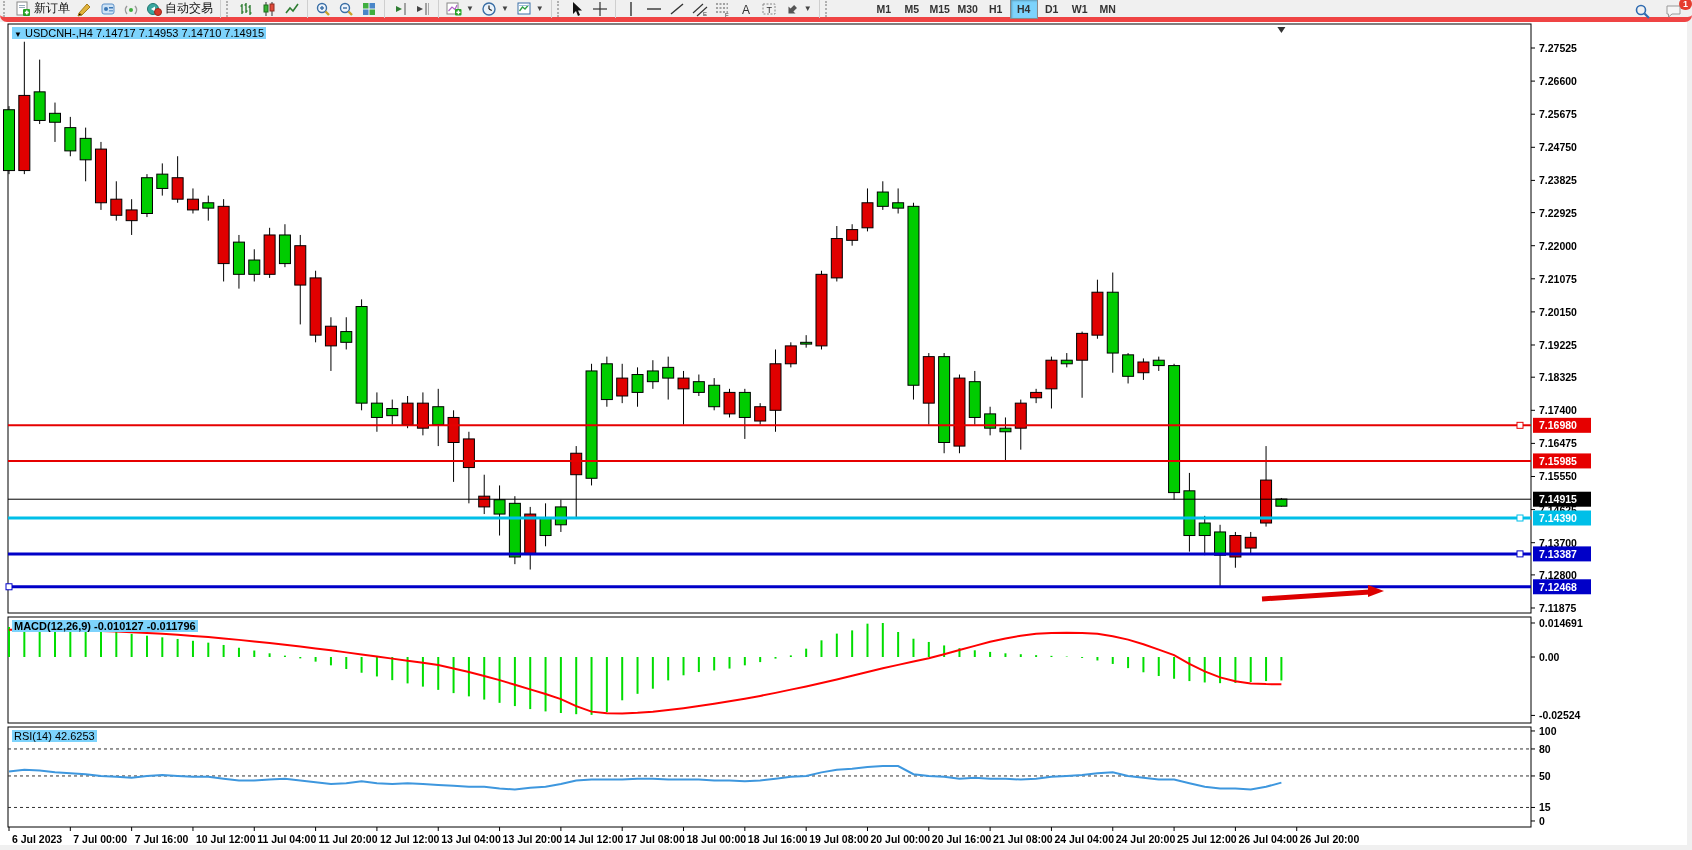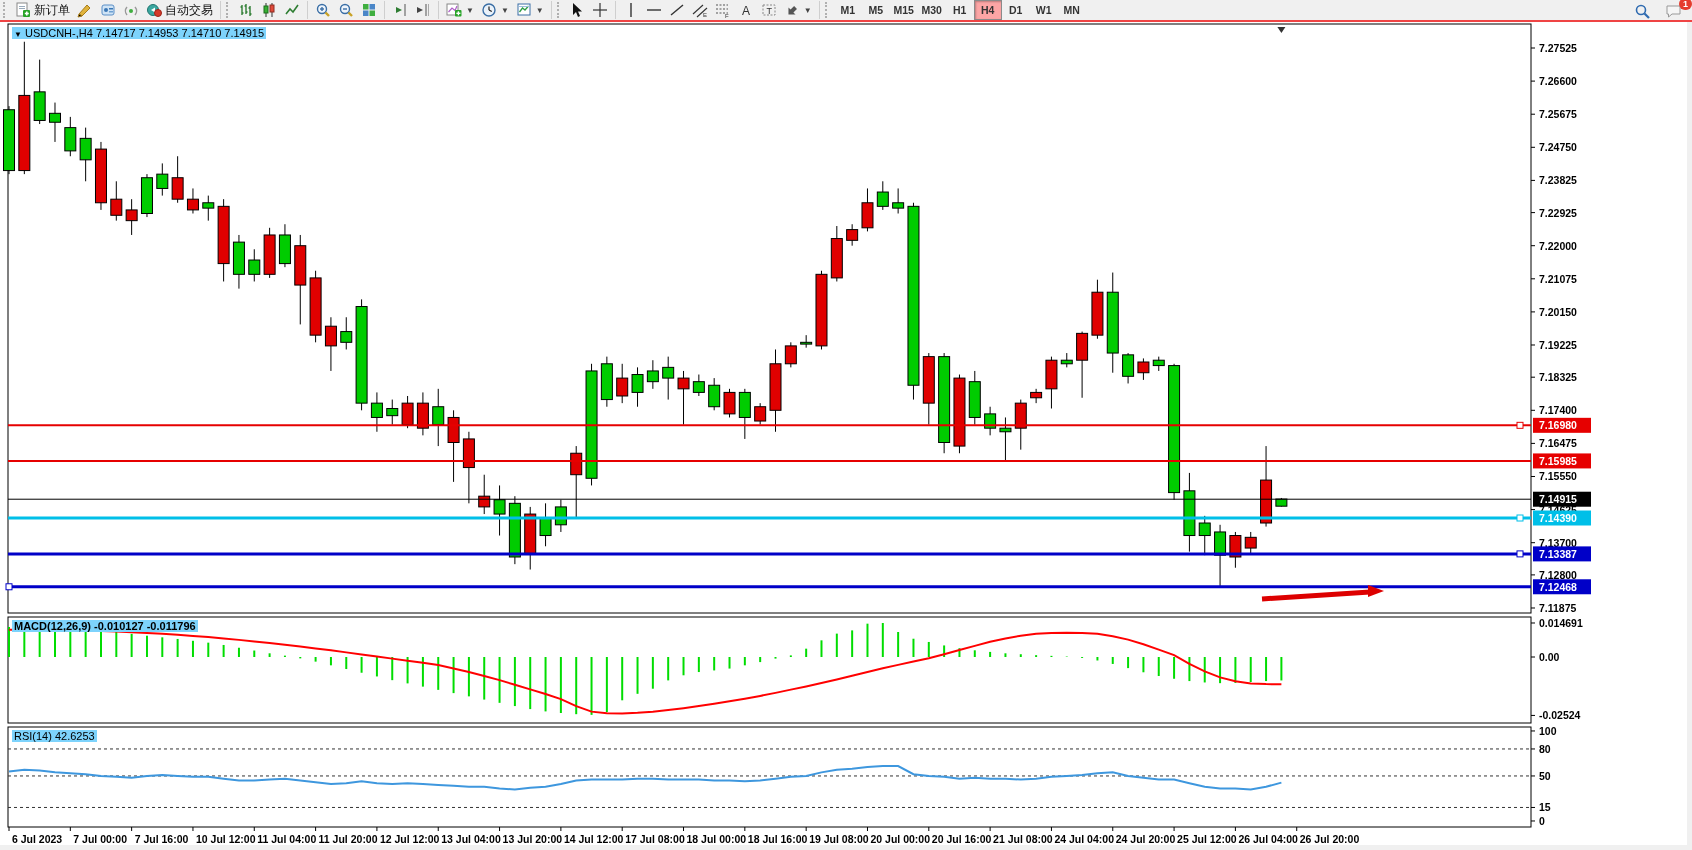--- a/index.html
+++ b/index.html
@@ -1,22 +1,22 @@
 <!DOCTYPE html>
 <html><head>
 <meta charset="utf-8">
 <style>
   html,body{margin:0;padding:0;width:1692px;height:850px;overflow:hidden;
     font-family:"Liberation Sans",sans-serif;background:#f0f0f0;}
   .toolbar{position:absolute;left:0;top:0;width:1692px;height:22px;background:#f0f0f0;
-    border-bottom:2px solid #ef4444;display:flex;align-items:center;gap:1px;padding-left:2px;box-sizing:border-box;}
+    border-bottom:5px solid #ef4444;display:flex;align-items:center;gap:1px;padding-left:2px;box-sizing:border-box;border-radius:7px;}
   .tb{height:20px;min-width:22px;border:1px solid transparent;background:transparent;display:flex;
     align-items:center;justify-content:center;gap:3px;padding:0 2px;font-family:"Liberation Sans",sans-serif;}
   .tb span.lbl{font-size:12px;color:#111;white-space:nowrap;}
-  .tb.pressed{border:1px solid #8a8a8a;background:#fca5a5;box-shadow:inset 1px 1px 2px rgba(0,0,0,.25);}
+  .tb.pressed{border:1px solid #8a8a8a;background:#7dd3fc;box-shadow:inset 1px 1px 2px rgba(0,0,0,.25);}
   .tf{font-size:10.5px;font-weight:700;color:#333;width:28px;}
   .sep{width:1px;height:18px;background:#cfcfcf;margin:0 3px;}
   .grip{width:3px;height:16px;border-left:2px dotted #b0b0b0;margin:0 3px 0 1px;}
   .caret{font-size:8px;color:#444;margin-left:1px;}
   .tbi{display:block;}
   .tb-right{position:absolute;right:6px;top:0;height:22px;display:flex;align-items:center;gap:8px;}
   .badge{position:absolute;top:-4px;right:-7px;background:#e53c2e;color:#fff;border-radius:8px;
     font-size:9px;font-weight:700;padding:1px 4px;line-height:10px;}
   .chartwrap{position:absolute;left:0;top:22px;width:1692px;height:828px;background:#ffffff;}
   .edge-r{position:absolute;right:0;top:0;width:5px;height:828px;background:#f0f0f0;}
@@ -228,21 +228,21 @@
   <button class="tb">
     <svg class="tbi" width="16" height="16">
       <polygon points="3,9 8,4 8,7 13,7 13,11 8,11 8,14" fill="#555" transform="rotate(-45 8 9)"></polygon>
     </svg>
       <span class="caret">▼</span>
   </button>
 
   <span class="sep"></span>
     <span class="grip"></span>
 
-  <span id="tf-group" style="display:flex;align-items:center;">
+  <span id="tf-group" style="display:flex;align-items:center;margin-left:36px;">
       <button class="tb tf">M1</button>
       <button class="tb tf">M5</button>
       <button class="tb tf">M15</button>
       <button class="tb tf">M30</button>
       <button class="tb tf">H1</button>
       <button class="tb tf pressed">H4</button>
       <button class="tb tf">D1</button>
       <button class="tb tf">W1</button>
       <button class="tb tf">MN</button>
     </span>

